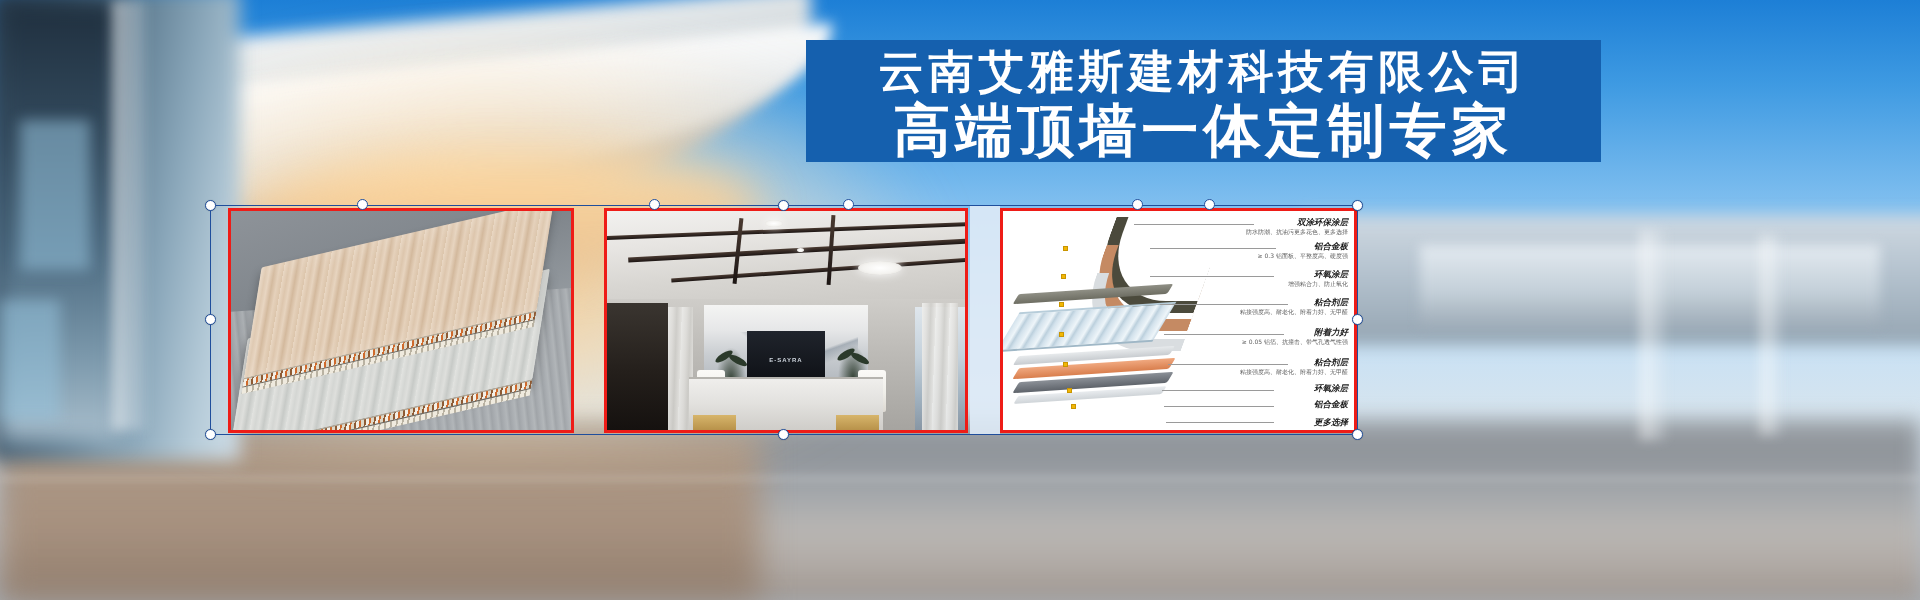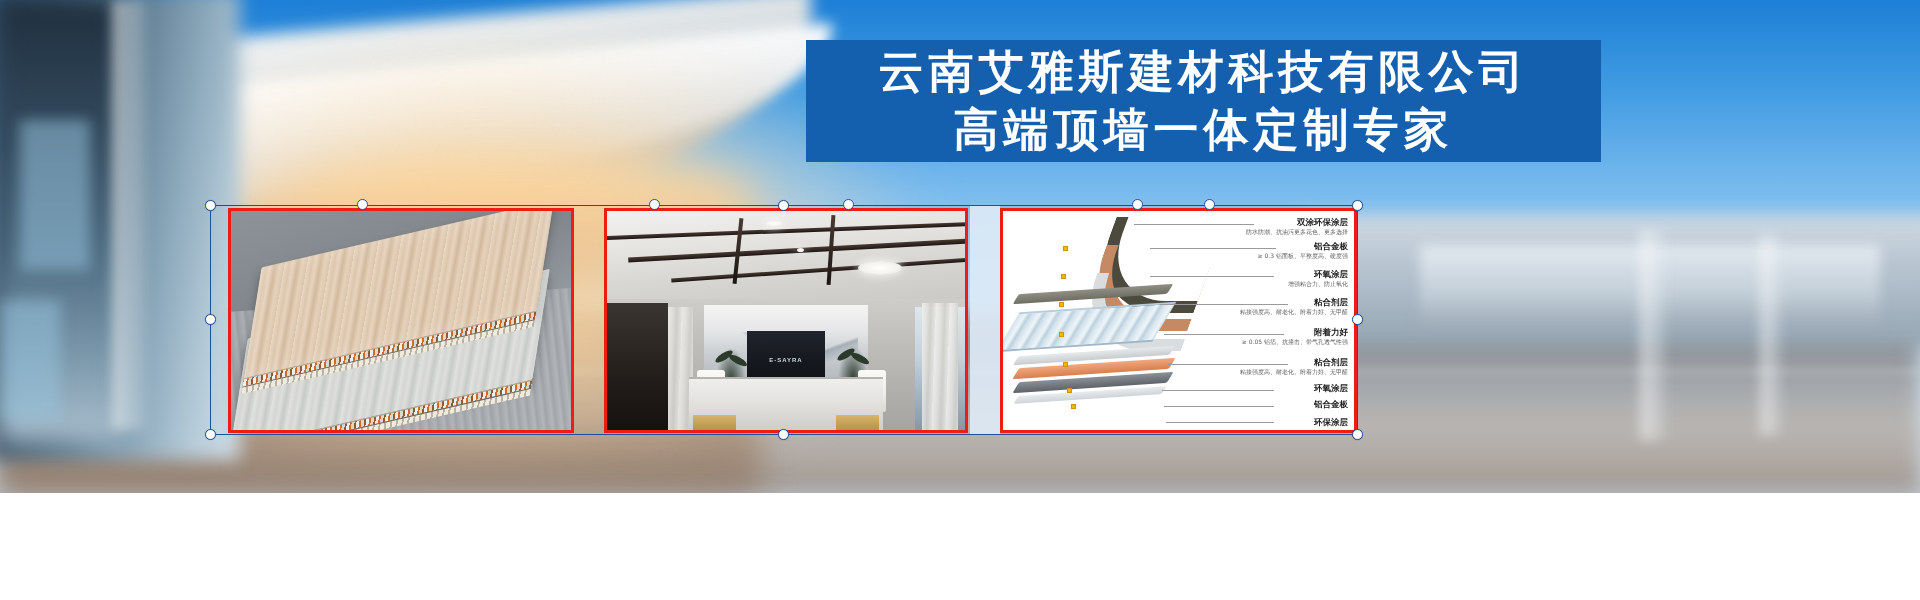--- a/index.html
+++ b/index.html
@@ -1,21 +1,21 @@
 <!DOCTYPE html>
 <html><head>
 <meta charset="utf-8">
 <style>
   * { box-sizing: border-box; margin: 0; padding: 0; }
   html, body {
     width: 1920px; height: 600px; overflow: hidden;
     font-family: "Liberation Sans", "DejaVu Sans", sans-serif;
   }
 
-  #stage { position: relative; width: 1920px; height: 493px; overflow: hidden; background: #737373; }
+  #stage { position: relative; width: 1920px; height: 600px; overflow: hidden; background: #737373; }
 
   
   .bg { position: absolute; inset: 0; overflow: hidden; }
   .bg-sky {
     position: absolute; left: 0; top: 0; width: 1920px; height: 600px;
     background:
       linear-gradient(180deg, #1d7fd6 0%, #3e9ae2 14%, #79bbee 32%, #a9d3f3 46%, #c9e1f4 58%, #d5e4ef 68%, #c9d4de 78%, #b7bec6 88%, #a9aeb4 100%);
   }
   
   .bg-warm {
@@ -95,21 +95,21 @@
     background: #1560ae;
     display: flex; flex-direction: column; align-items: center; justify-content: center;
     gap: 2px;
     box-shadow: 0 0 0 0 rgba(0,0,0,0);
   }
   .title-line {
     color: #ffffff; font-weight: 700; white-space: nowrap;
     font-family: "DejaVu Sans", "Liberation Sans", sans-serif;
   }
   .title-line-1 { font-size: 45px; letter-spacing: 5px; line-height: 56px; }
-  .title-line-2 { font-size: 45px; letter-spacing: 5px; line-height: 56px; }
+  .title-line-2 { font-size: 57px; letter-spacing: 5px; line-height: 56px; }
 
   
   .sel-frame {
     position: absolute; left: 210px; top: 205px; width: 1148px; height: 230px;
     border: 1px solid #1f4e9c;
     background: rgba(255,255,255,0.0);
     pointer-events: none;
   }
   .sel-handle {
     position: absolute; width: 11px; height: 11px; border-radius: 50%;
@@ -275,21 +275,21 @@
     position: absolute; left: 8px; width: 150px; height: 40px;
     background:
       repeating-linear-gradient(90deg, #d3e2ec 0px, #eef5f9 7px, #bcd0dd 11px, #d3e2ec 14px);
     transform: skewX(-34deg) rotate(-4deg);
     border-top: 2px solid #b7cdda; border-bottom: 2px solid #9fb7c6;
   }
 
   .callout { position: absolute; right: 6px; text-align: right; }
   .callout .cl-title {
     color: #1a1a1a; font-weight: 700; font-size: 8.5px; line-height: 10px;
-    font-family: "DejaVu Sans", "Liberation Sans", sans-serif; white-space: nowrap;
+    font-family: "DejaVu Sans", "Liberation Sans", sans-serif; white-space: nowrap; font-style: italic;
   }
   .callout .cl-sub {
     color: #5e5e5e; font-size: 6px; line-height: 8px; margin-top: 1px;
     font-family: "DejaVu Sans", "Liberation Sans", sans-serif; white-space: nowrap;
   }
   .leader {
     position: absolute; height: 1px; background: #9a9a9a;
   }
   .leader-dot {
     position: absolute; width: 5px; height: 5px; background: #f2b705;
@@ -452,21 +452,21 @@
       <div class="leader-dot" style="top:177px; left:64px;"></div>
 
       <div class="callout" style="top:188px;">
         <div class="cl-title">铝合金板</div>
         <div class="cl-sub"></div>
       </div>
       <div class="leader" style="top:195px; right:80px; width:110px;"></div>
       <div class="leader-dot" style="top:193px; left:68px;"></div>
 
       <div class="callout" style="top:206px;">
-        <div class="cl-title">环保涂层</div>
+        <div class="cl-title">更多选择</div>
         <div class="cl-sub"></div>
       </div>
       <div class="leader" style="top:211px; right:80px; width:108px;"></div>
     </div>
   </div>
 
   <div class="sel-frame">
     <div class="sel-handle h-tl"></div>
     <div class="sel-handle h-tm"></div>
     <div class="sel-handle h-tr"></div>

